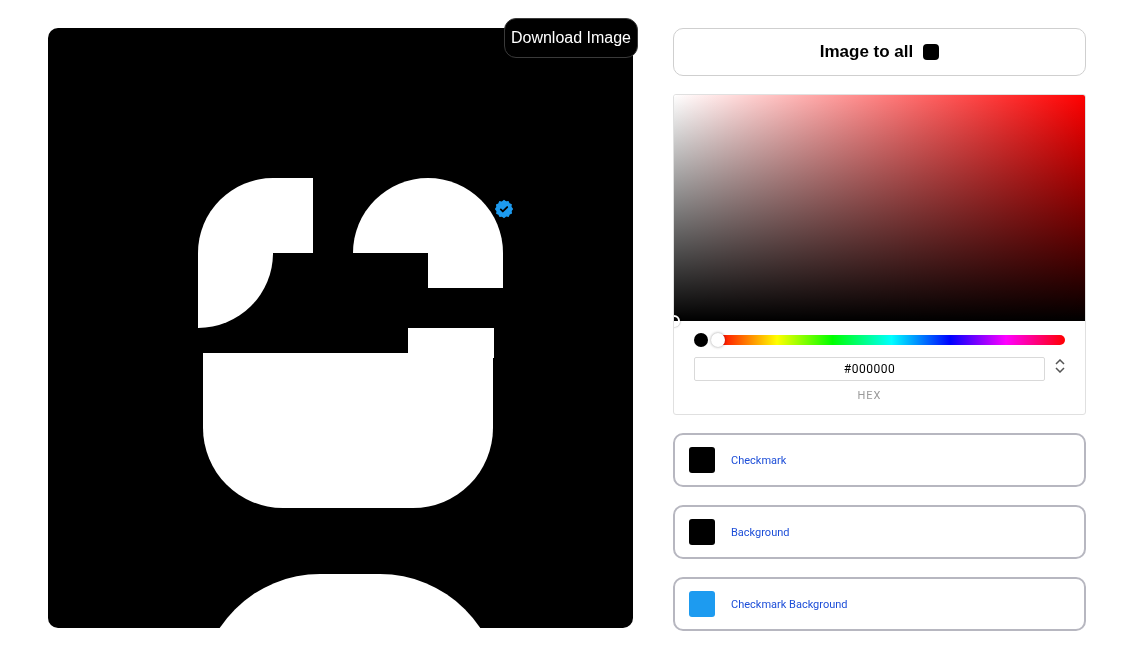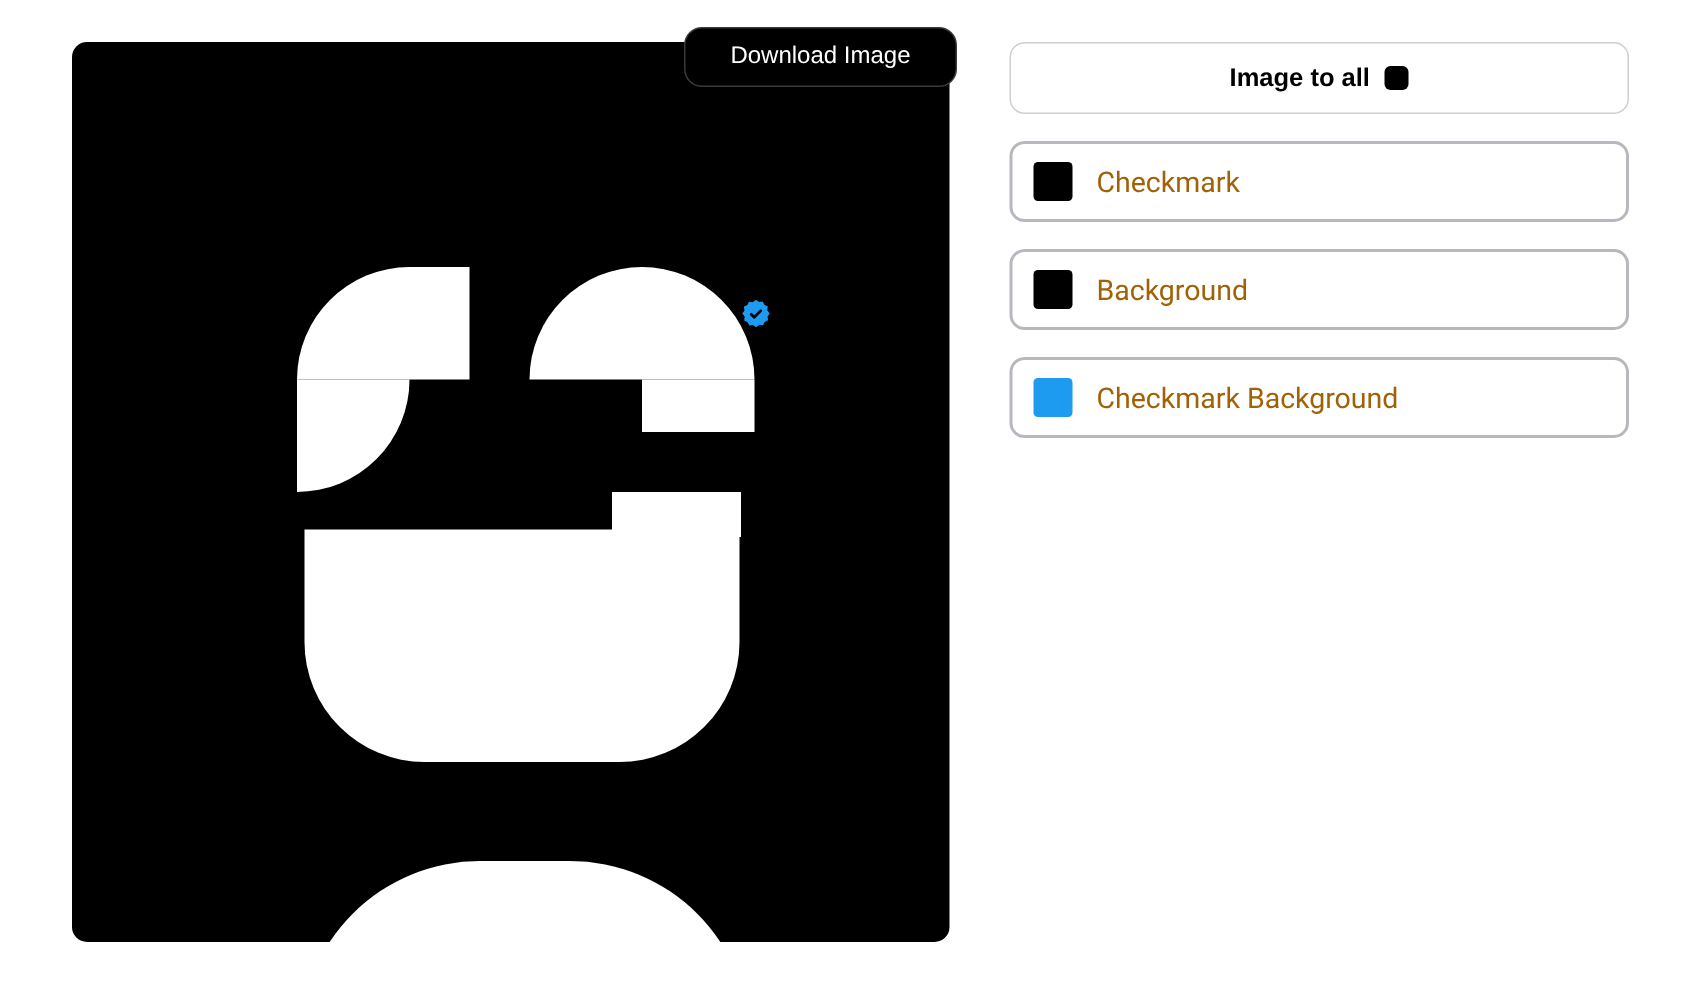--- a/index.html
+++ b/index.html
@@ -33,21 +33,21 @@
       overflow: hidden;
     }
     .download-button {
       position: absolute;
       top: -10px;
       right: -5px;
       background: #000000;
       color: #ffffff;
       font-size: 16px;
       font-weight: 500;
-      padding: 10px 30px;
+      padding: 10px 6px;
       border-radius: 12px;
       border: 1px solid #3a3a3a;
       cursor: pointer;
       z-index: 10;
     }
     
     .shapes {
       position: absolute;
       left: 150px;
       top: 150px;
@@ -269,22 +269,22 @@
       cursor: pointer;
       background: #fff;
     }
     .swatch-box {
       width: 26px;
       height: 26px;
       border-radius: 3px;
       flex-shrink: 0;
     }
     .swatch-label {
-      font-size: 19px;
-      color: #a16207;
+      font-size: 11px;
+      color: #1d4ed8;
     }
   </style>
 </head>
 <body>
 
 <div class="layout">
   <div class="preview-panel">
     <button class="download-button">Download Image</button>
     <div class="preview-canvas">
       <div class="shapes">
@@ -304,20 +304,45 @@
       </div>
     </div>
   </div>
 
   <div class="controls">
     <button class="apply-all">
       <span>Image to all</span>
       <span class="apply-swatch" style="background:#000000"></span>
     </button>
 
+    <div class="color-picker">
+      <div class="saturation">
+        <div class="saturation-cursor"></div>
+      </div>
+      <div class="hue-row">
+        <div class="hue-swatch" style="background:#000000"></div>
+        <div class="hue-slider">
+          <div class="hue-handle"></div>
+        </div>
+      </div>
+      <div class="hex-row">
+        <div class="hex-col">
+          <input class="hex-input" value="#000000" style="">
+          <div class="hex-label">HEX</div>
+        </div>
+        <div class="stepper">
+          <svg viewBox="0 0 10 7">
+              <path d="M1 5 L5 1 L9 5" fill="none" stroke="#555" stroke-width="1.5"></path>
+            </svg>
+          <svg viewBox="0 0 10 7">
+              <path d="M1 2 L5 6 L9 2" fill="none" stroke="#555" stroke-width="1.5"></path>
+            </svg>
+        </div>
+      </div>
+    </div>
 
     <div class="swatch-row">
       <div class="swatch-box" style="background:#000000"></div>
       <div class="swatch-label">Checkmark</div>
     </div>
 
     <div class="swatch-row">
       <div class="swatch-box" style="background:#000000"></div>
       <div class="swatch-label">Background</div>
     </div>

